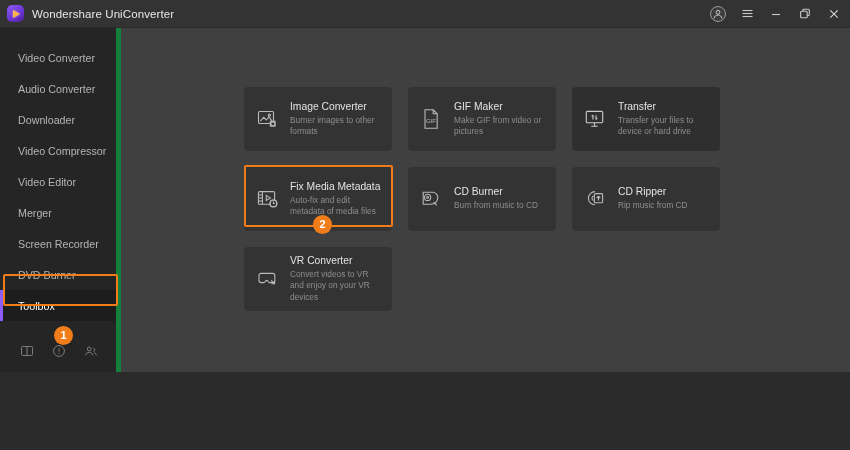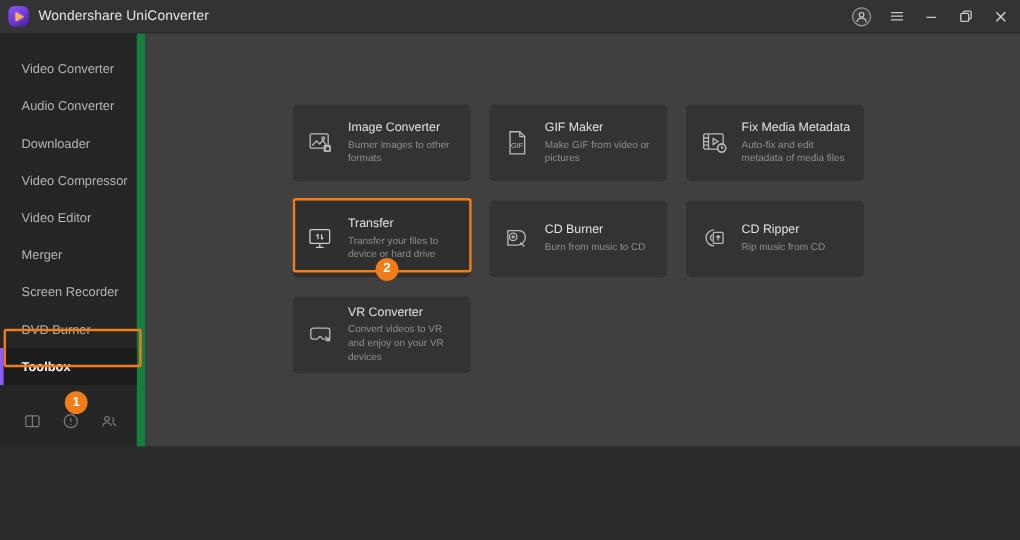--- a/index.html
+++ b/index.html
@@ -61,34 +61,34 @@
   
   .body-wrap { flex: 1 1 auto; display: flex; min-height: 0; }
 
   
   .sidebar {
     width: 121px; flex: 0 0 121px;
     background: #252525;
     display: flex; flex-direction: column;
     padding-top: 14px;
     position: relative;
-    border-right: 7px solid #15803d;
+    border-right: 5px solid #15803d;
   }
   .nav-item {
     height: 31px;
     display: flex; align-items: center;
     padding-left: 18px;
     font-size: 10.7px; color: #b5b5b5;
     white-space: nowrap;
     position: relative;
   }
   .nav-item.active {
     background: #1d1d1d;
     color: #ffffff;
-    font-weight: bold;
+    font-weight: normal;
   }
   .nav-item.active::before {
     content: "";
     position: absolute; left: 0; top: 0; bottom: 0;
     width: 3px; background: #8b5cf6;
   }
   .sidebar-footer {
     margin-top: auto;
     display: flex; align-items: center; gap: 18px;
     padding: 0 0 14px 20px;
@@ -284,55 +284,55 @@
               <path d="M13.2 2.8v4h4"></path>
               <text x="11" y="16.4" font-size="6.1" fill="#b9b9b9" stroke="none" font-family="Liberation Sans, sans-serif" text-anchor="middle">GIF</text>
             </svg>
           </span>
           <div class="c-text">
             <div class="c-title">GIF Maker</div>
             <div class="c-desc">Make GIF from video or pictures</div>
           </div>
         </div>
 
+        <div class="card selected">
+          <span class="c-icon">
+            <svg width="24" height="24" viewBox="0 0 24 24" fill="none" stroke="#cccccc" stroke-width="1.1">
+              <rect x="2.3" y="4.4" width="16.4" height="11.4" rx="1.2"></rect>
+              <path d="M7.3 19.2h6.4M10.5 15.8v3.4"></path>
+              <path d="M9 8.2v4.2M12 8.2v4.2"></path>
+              <path d="M9 8.2l-1.3 1.4M12 12.4l1.3-1.4"></path>
+            </svg>
+          </span>
+          <div class="c-text">
+            <div class="c-title">Transfer</div>
+            <div class="c-desc">Transfer your files to device or hard drive</div>
+          </div>
+        </div>
+
         <div class="card">
           <span class="c-icon">
             <svg width="24" height="24" viewBox="0 0 24 24" fill="none" stroke="#b9b9b9" stroke-width="1.1">
               <rect x="2.4" y="4.6" width="16.2" height="12.6" rx="1.2"></rect>
               <line x1="6.4" y1="4.6" x2="6.4" y2="17.2"></line>
               <line x1="2.4" y1="8" x2="6.4" y2="8"></line>
               <line x1="2.4" y1="11" x2="6.4" y2="11"></line>
               <line x1="2.4" y1="14" x2="6.4" y2="14"></line>
               <path d="M10.3 8.4l4 2.5-4 2.5z"></path>
               <circle cx="17.4" cy="16.4" r="3.4" fill="#333333"></circle>
               <circle cx="17.4" cy="16.4" r="3.4"></circle>
               <path d="M17.4 14.5v2h1.5"></path>
             </svg>
           </span>
           <div class="c-text">
             <div class="c-title">Fix Media Metadata</div>
             <div class="c-desc">Auto-fix and edit metadata of media files</div>
           </div>
         </div>
 
-        <div class="card selected">
-          <span class="c-icon">
-            <svg width="24" height="24" viewBox="0 0 24 24" fill="none" stroke="#cccccc" stroke-width="1.1">
-              <rect x="2.3" y="4.4" width="16.4" height="11.4" rx="1.2"></rect>
-              <path d="M7.3 19.2h6.4M10.5 15.8v3.4"></path>
-              <path d="M9 8.2v4.2M12 8.2v4.2"></path>
-              <path d="M9 8.2l-1.3 1.4M12 12.4l1.3-1.4"></path>
-            </svg>
-          </span>
-          <div class="c-text">
-            <div class="c-title">Transfer</div>
-            <div class="c-desc">Transfer your files to device or hard drive</div>
-          </div>
-        </div>
-
         <div class="card">
           <span class="c-icon">
             <svg width="24" height="24" viewBox="0 0 24 24" fill="none" stroke="#b9b9b9" stroke-width="1.1">
               <path d="M3.2 5.2h9.4c3 0 5.2 2.4 5.2 5.4 0 3.9-3 6.6-6.6 6.6H3.2z"></path>
               <circle cx="7.6" cy="10.4" r="3.1"></circle>
               <circle cx="7.6" cy="10.4" r="0.9"></circle>
               <path d="M13.6 15.1l3.3 3.3"></path>
             </svg>
           </span>
           <div class="c-text">

